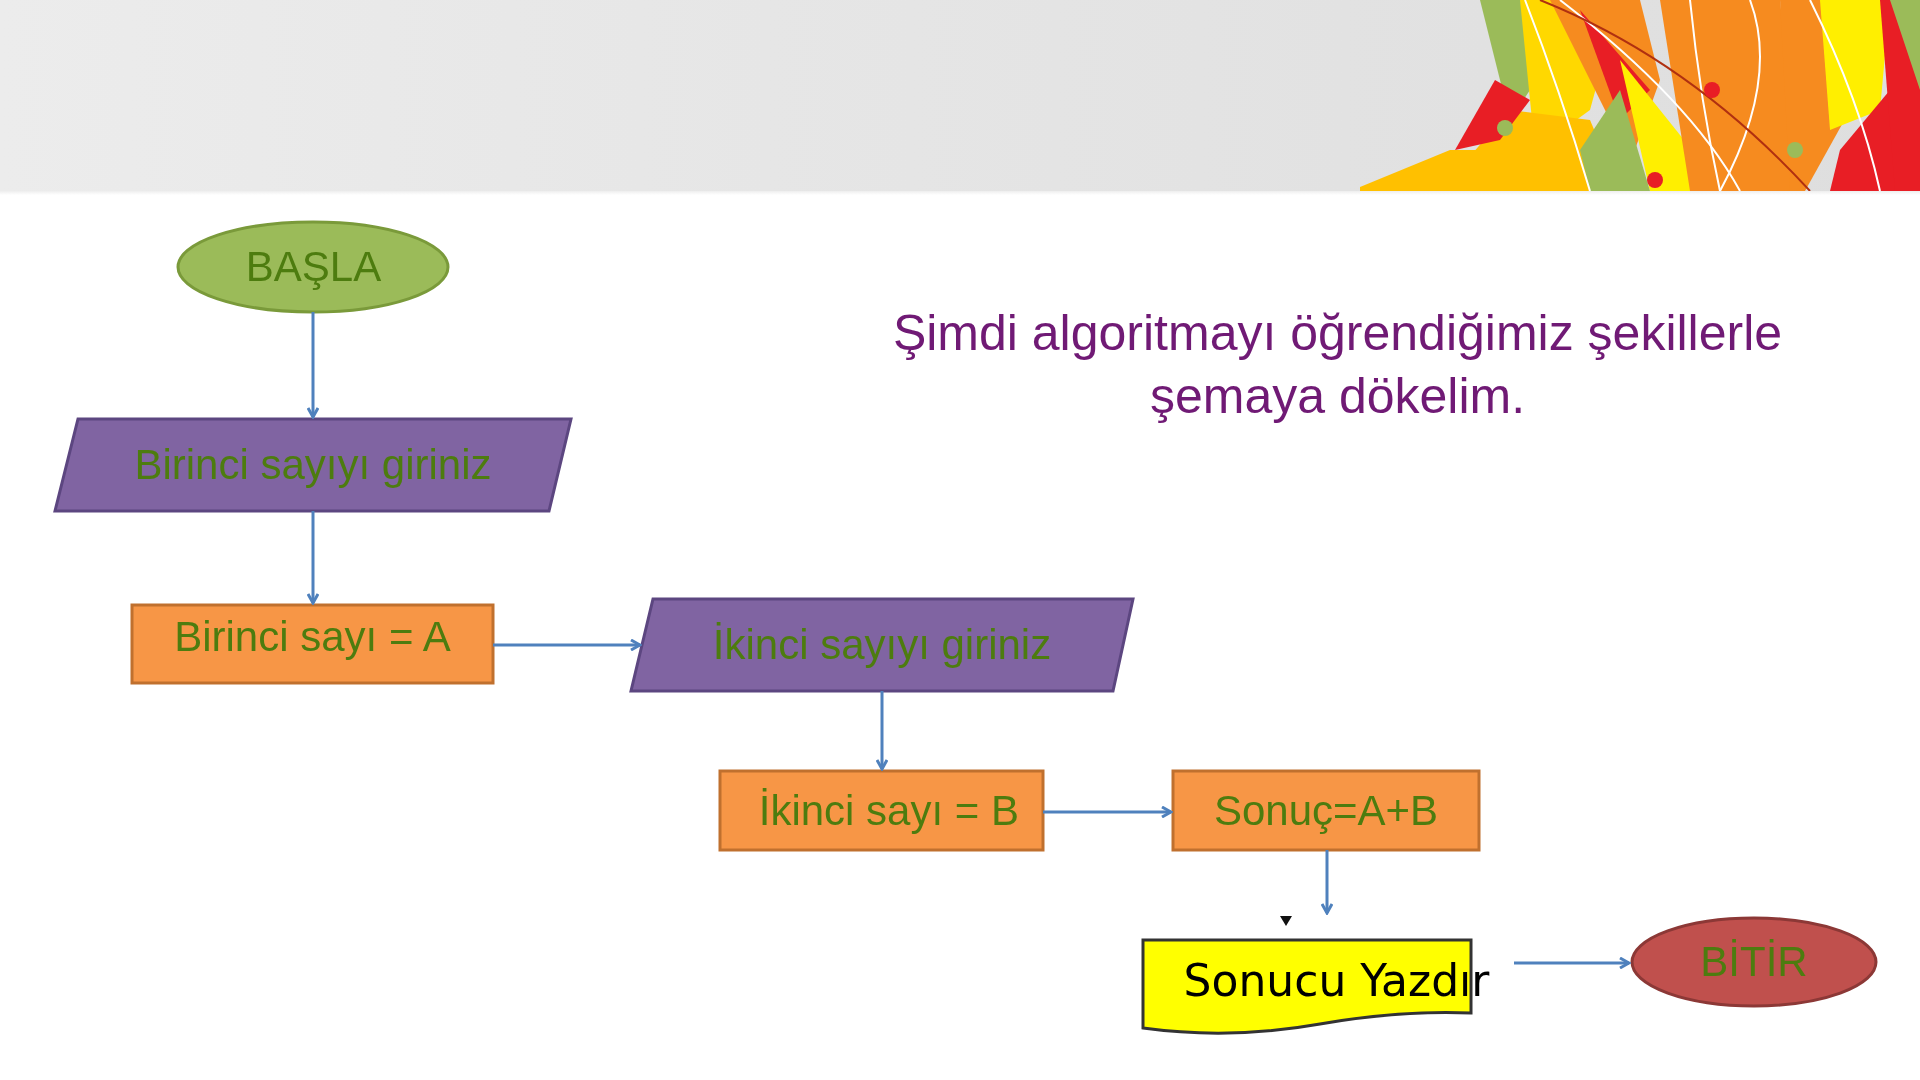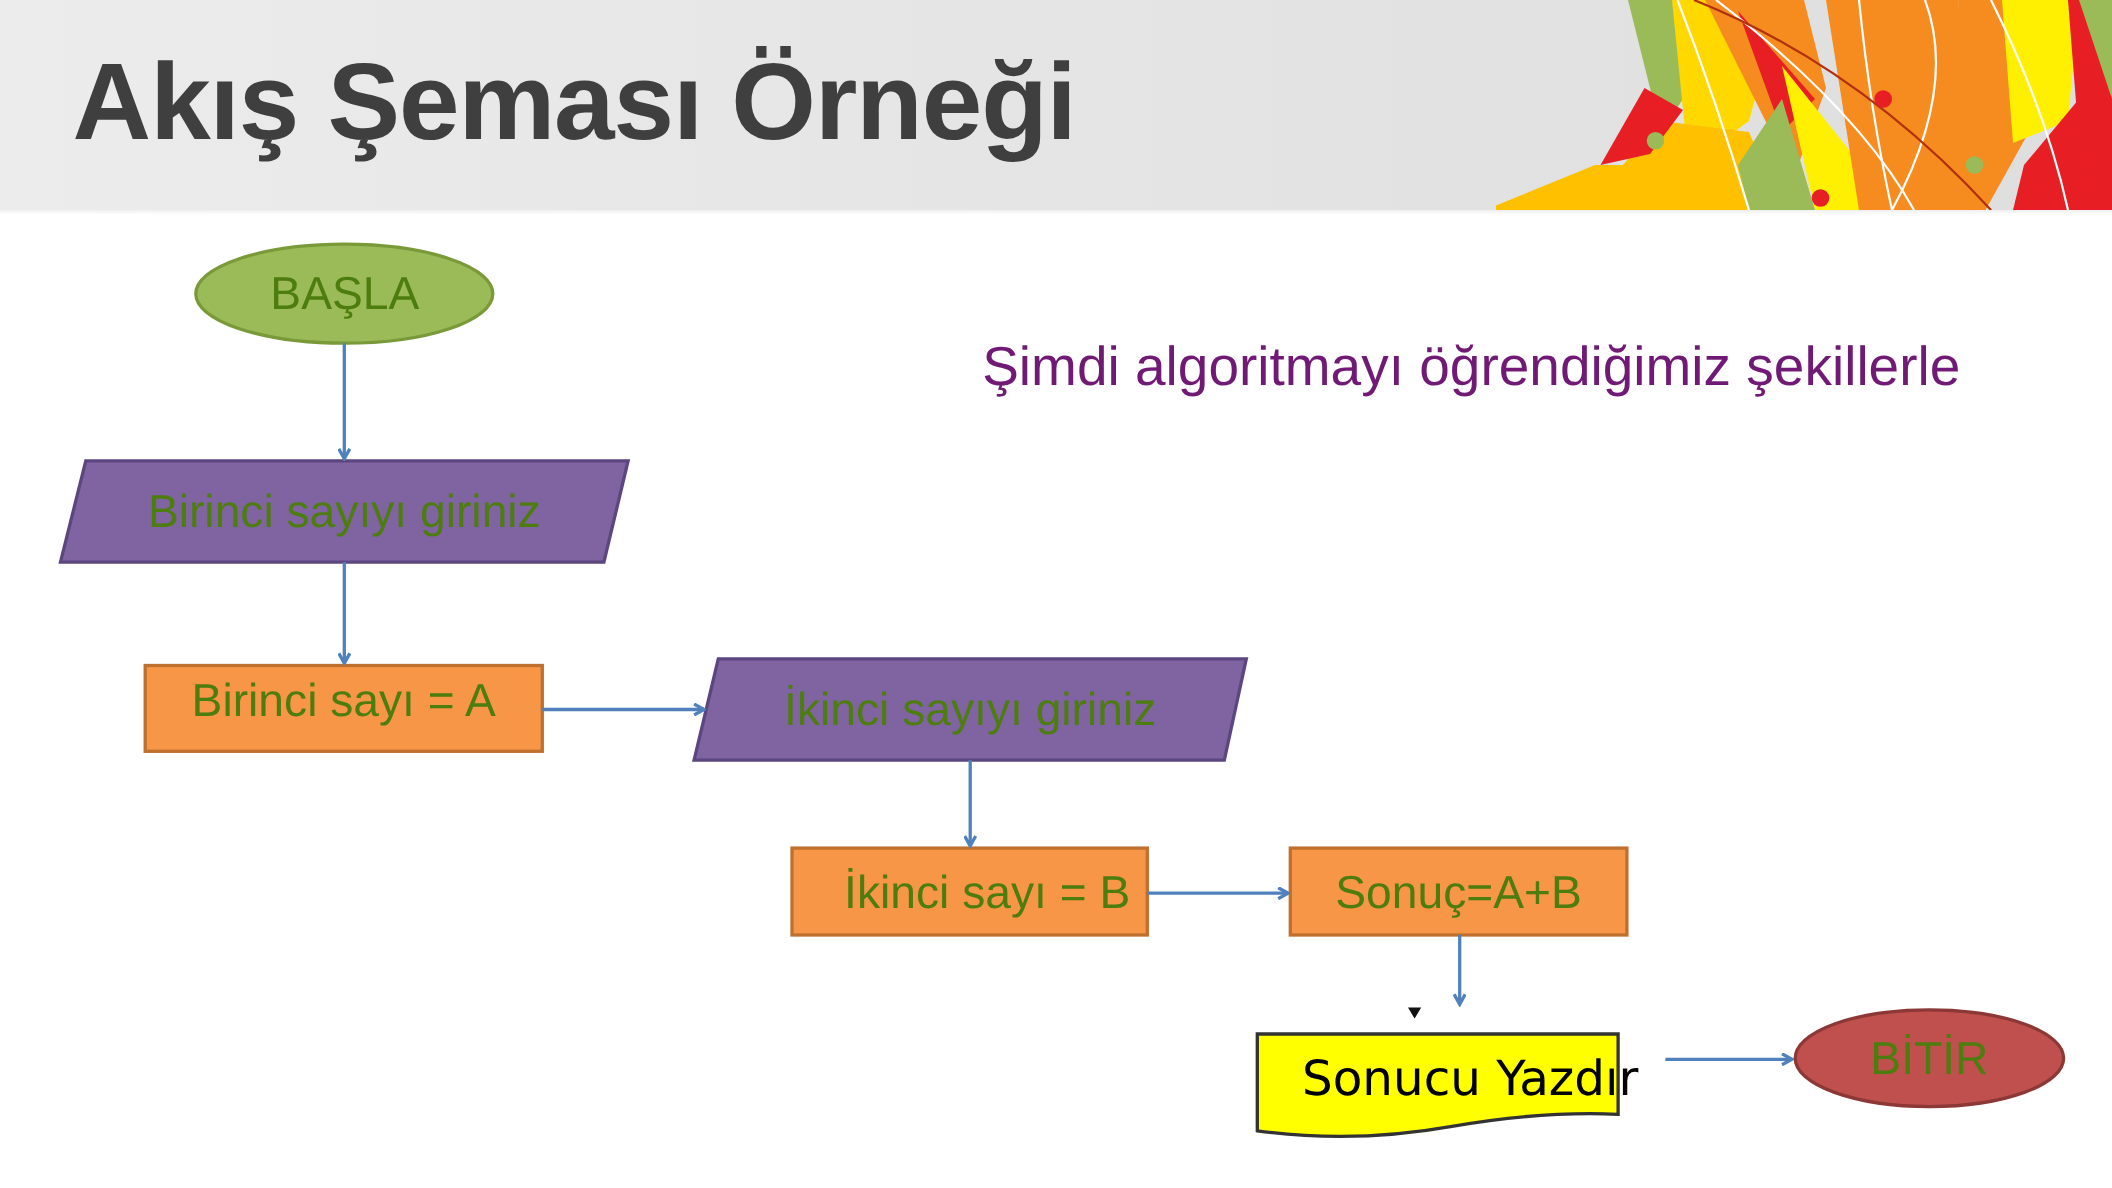--- a/index.html
+++ b/index.html
@@ -38,26 +38,26 @@
     <path d="M200,0 Q330,100 380,191" stroke="#ffffff" stroke-width="2" fill="none"></path>
     <path d="M330,0 Q340,100 360,191" stroke="#ffffff" stroke-width="2" fill="none"></path>
     <path d="M390,0 Q420,80 360,191" stroke="#ffffff" stroke-width="2" fill="none"></path>
     <path d="M180,0 Q330,60 450,191" stroke="#b03010" stroke-width="2" fill="none"></path>
     <path d="M450,0 Q500,100 520,191" stroke="#ffffff" stroke-width="2" fill="none"></path>
     <circle cx="352" cy="90" r="8" fill="#e81e25"></circle>
     <circle cx="145" cy="128" r="8" fill="#9bbb59"></circle>
     <circle cx="295" cy="180" r="8" fill="#e81e25"></circle>
     <circle cx="435" cy="150" r="8" fill="#9bbb59"></circle>
   </svg>
-  <div class="title">Akış Şeması Örneği</div>
 </div>
 <div class="header-shadow"></div>
 
 <div class="desc">
   <div>Şimdi algoritmayı öğrendiğimiz şekillerle</div>
+  <div>şemaya dökelim.</div>
 </div>
 
 <svg class="diagram" viewBox="0 0 1920 1080" width="1920" height="1080">
   <defs>
     <marker id="arrowhead" markerWidth="12" markerHeight="12" refX="10" refY="6" orient="auto" markerUnits="userSpaceOnUse">
       <path d="M1,1 L10,6 L1,11" fill="none" stroke="#4f81bd" stroke-width="3"></path>
     </marker>
   </defs>
 
   <ellipse cx="313" cy="267" rx="135" ry="45" fill="#9bbb59" stroke="#7a9a3a" stroke-width="3"></ellipse>
@@ -85,21 +85,21 @@
 </div>
 <div class="node-label" style="left:55px;top:419px;width:516px;height:92px;">
   <span>Birinci sayıyı giriniz</span>
 </div>
 <div class="node-label" style="left:132px;top:605px;width:361px;height:64px;">
   <span>Birinci sayı = A</span>
 </div>
 <div class="node-label" style="left:631px;top:599px;width:502px;height:92px;">
   <span>İkinci sayıyı giriniz</span>
 </div>
-<div class="node-label" style="left:736px;top:771px;width:323px;height:79px;">
+<div class="node-label" style="left:696px;top:771px;width:323px;height:79px;justify-content:flex-end;">
   <span>İkinci sayı = B</span>
 </div>
 <div class="node-label" style="left:1173px;top:771px;width:306px;height:79px;">
   <span>Sonuç=A+B</span>
 </div>
 <div class="node-label label-dark" style="left:1143px;top:940px;width:387px;height:80px;">
   <span>Sonucu Yazdır</span>
 </div>
 <div class="node-label" style="left:1632px;top:918px;width:244px;height:88px;">
   <span>BİTİR</span>

